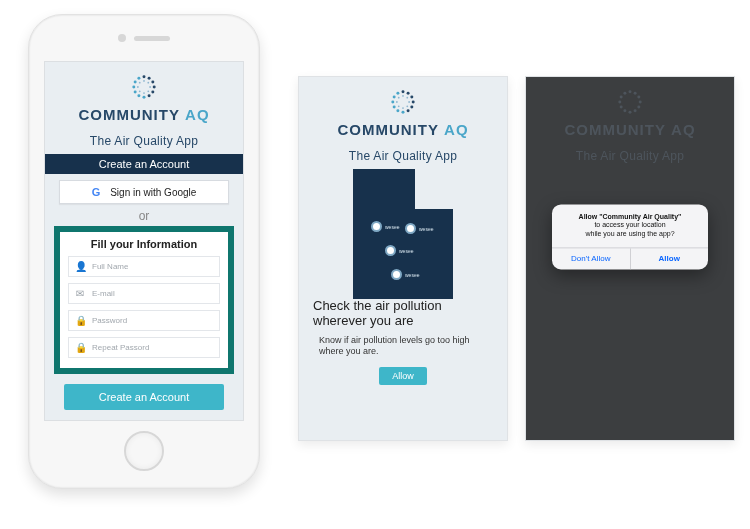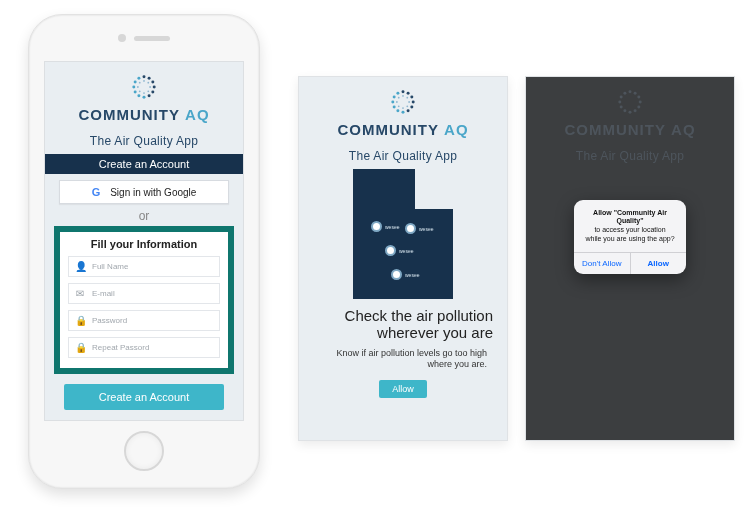--- a/index.html
+++ b/index.html
@@ -117,42 +117,42 @@
   .utah svg { width:100%; height:100%; }
   .pin {
     position:absolute; display:flex; align-items:center; gap:3px;
     color:#d6e5ee; font-size:5px;
   }
   .pin::before {
     content:""; width:7px; height:7px; border-radius:50%;
     background:#fff; border:2px solid #7fa8c4;
   }
   .headline {
-    text-align:right; font-size:15px; color:#222; font-weight:500;
-    padding:0 14px; margin-top:8px; line-height:1.15;
+    text-align:left; font-size:13px; color:#222; font-weight:500;
+    padding:0 14px; line-height:1.15;
   }
   .subline {
-    text-align:right; font-size:9px; color:#333; padding:0 20px;
+    text-align:left; font-size:9px; color:#333; padding:0 20px;
     margin-top:6px; line-height:1.25;
   }
   .allow-btn {
     background:#3eb6c9; color:#fff; width:48px; margin:10px auto 0;
     text-align:center; padding:4px 0; font-size:9px; border-radius:2px;
   }
   .next {
     text-align:center; font-size:9px; color:#222; margin-top:8px;
   }
 
   
   .panel3 .brand-line { color:#5b6773; }
   .panel3 .brand-sub  { color:#5b6773; }
   .panel3 .logo svg circle { fill:#5b6773; }
   .ios-alert {
     position:absolute; left:50%; top:44%; transform:translate(-50%,-50%);
-    width:112px; background:#f4f4f6; border-radius:9px; overflow:hidden;
+    width:156px; background:#f4f4f6; border-radius:9px; overflow:hidden;
     box-shadow:0 6px 18px rgba(0,0,0,.4);
   }
   .ios-alert .msg {
     font-size:7px; color:#111; text-align:center; padding:9px 10px 8px;
     line-height:1.25;
   }
   .ios-alert .msg b { font-weight:700; }
   .ios-alert .btns { display:flex; border-top:1px solid #d0d0d4; }
   .ios-alert .btns div {
     flex:1; text-align:center; padding:6px 0; font-size:8px;

